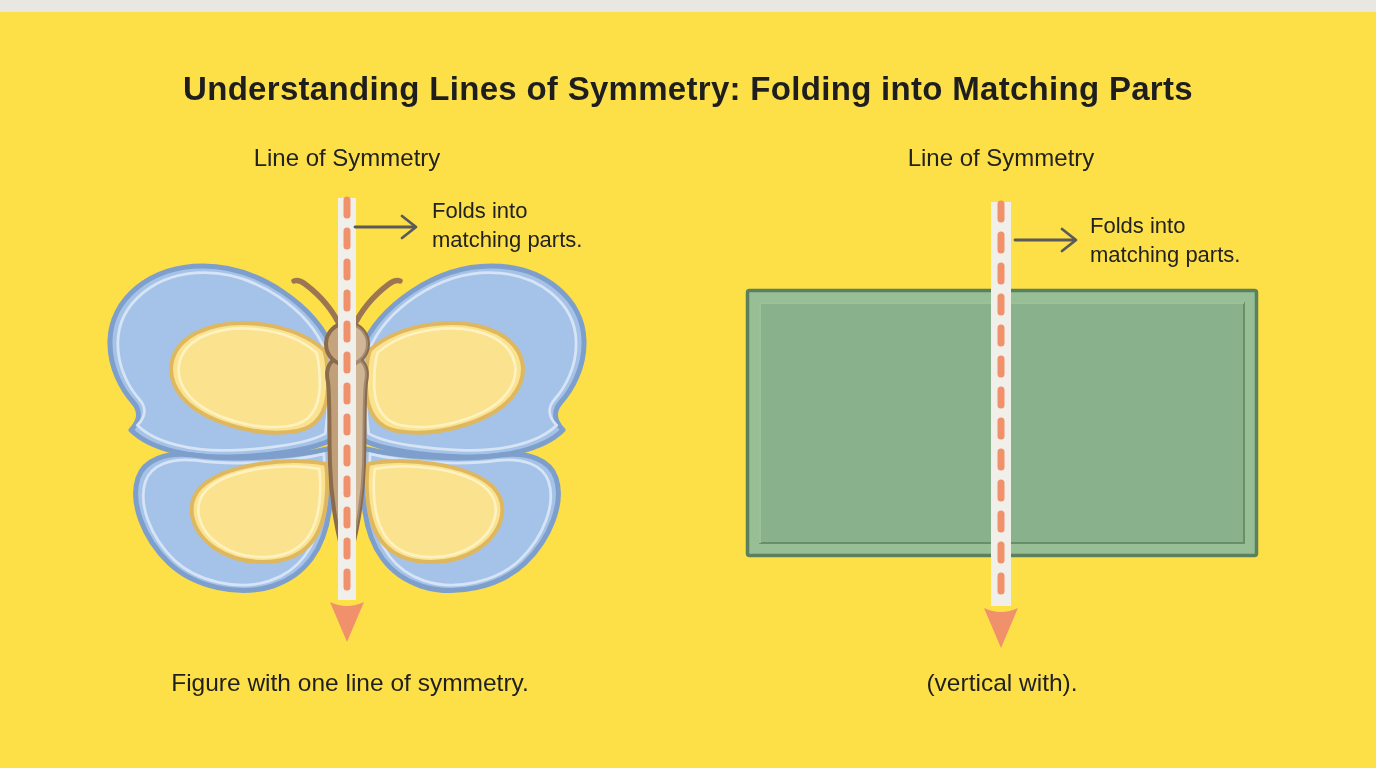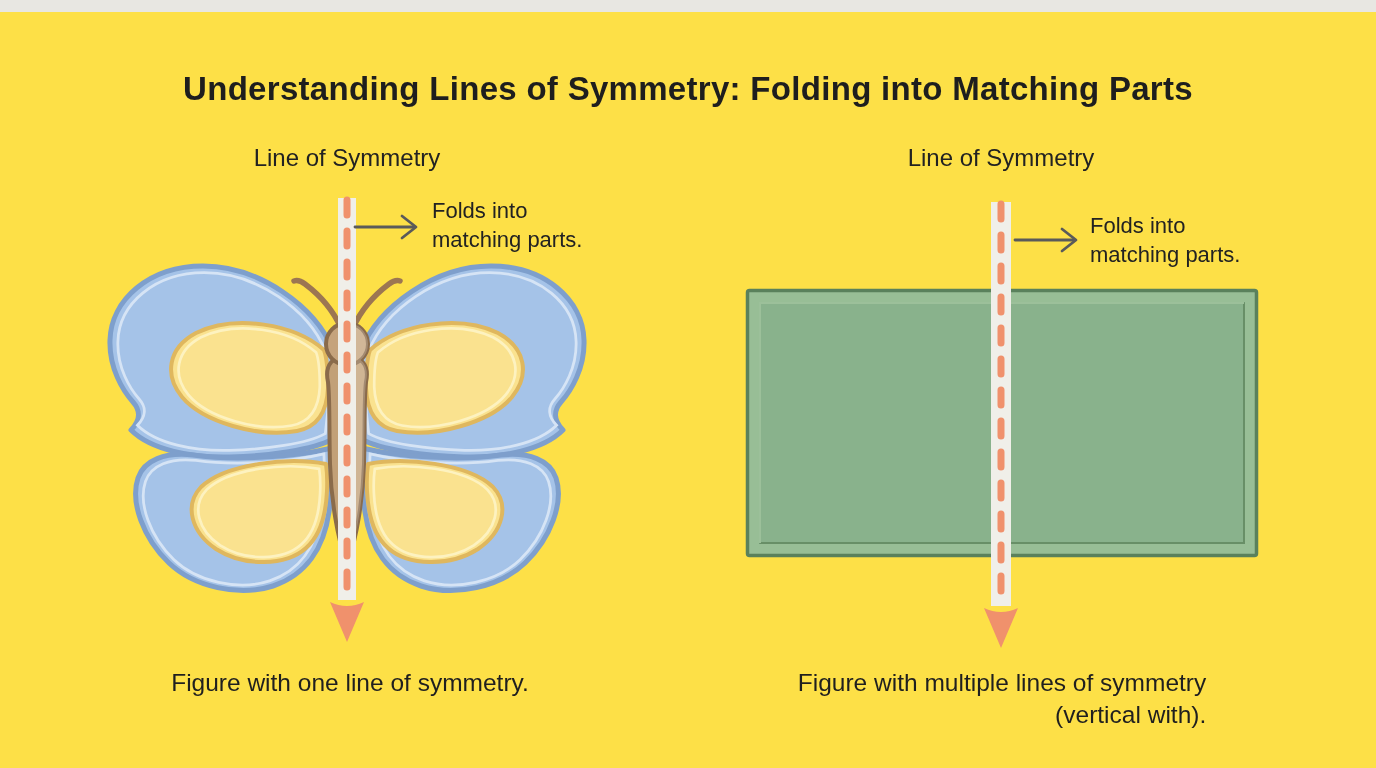--- a/index.html
+++ b/index.html
@@ -30,21 +30,21 @@
   .fold-note{
     position:absolute;
     font-size:22px;font-weight:500;line-height:29px;color:#222;
     white-space:nowrap;
   }
   .fold-note.left{left:432px;top:184px;}
   .fold-note.right{left:1090px;top:199px;}
   .caption{
     position:absolute;top:655px;transform:translateX(-50%);
     font-size:24.5px;font-weight:500;color:#1f1f1f;
-    text-align:right;line-height:31.5px;white-space:nowrap;
+    text-align:left;line-height:31.5px;white-space:nowrap;
   }
   .caption.left{left:350px;}
   .caption.right{left:1002px;}
   .abs{position:absolute;}
   svg{display:block;}
 </style>
 </head>
 <body>
 
 <div class="stage">
@@ -153,17 +153,16 @@
     <line x1="3" y1="16" x2="62" y2="16" stroke="#5A5A5A" stroke-width="2.8" stroke-linecap="round"></line>
     <path d="M 50 5 L 64 16 L 50 27" fill="none" stroke="#5A5A5A" stroke-width="2.8" stroke-linecap="round" stroke-linejoin="round"></path>
   </svg>
 
   <div class="fold-note right">
     <div>Folds into</div>
     <div>matching parts.</div>
   </div>
 
   <div class="caption right">
-    <div>Figure with multiple lines of symmetry</div>
     <div>(vertical with).</div>
   </div>
 
 </div>
 
 </body></html>

